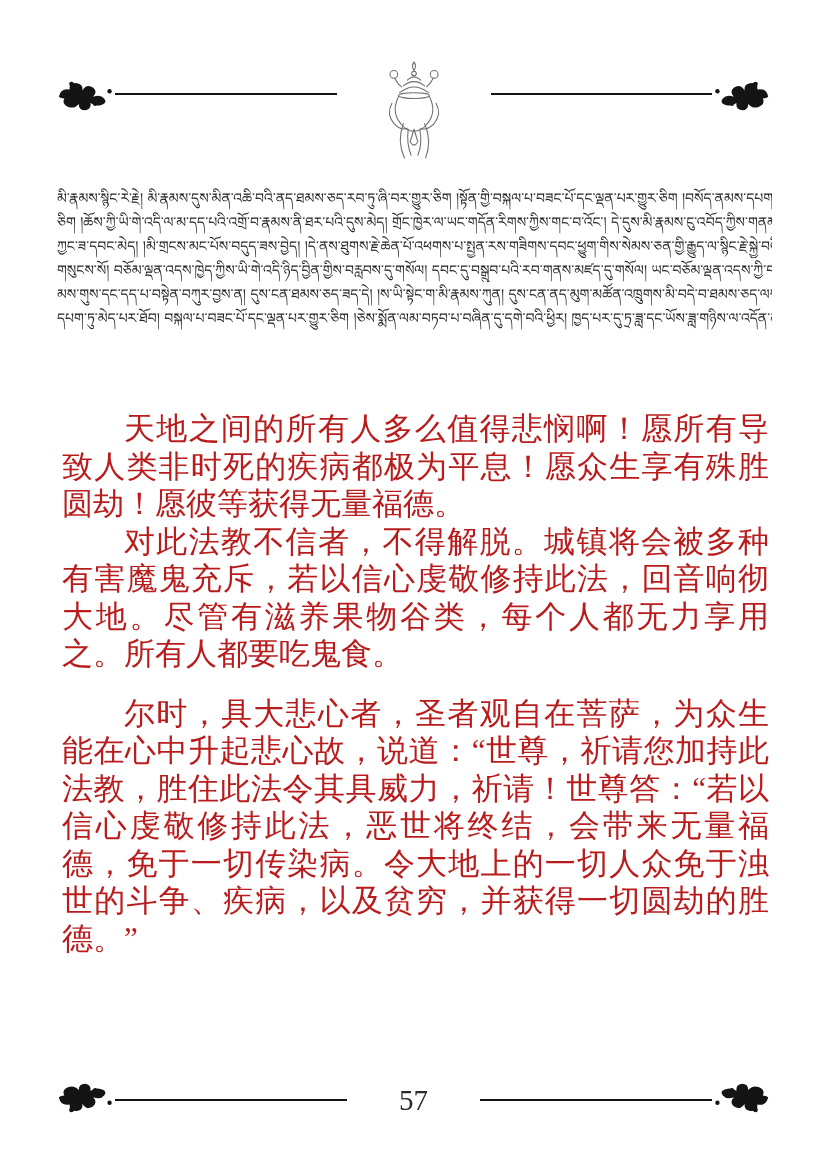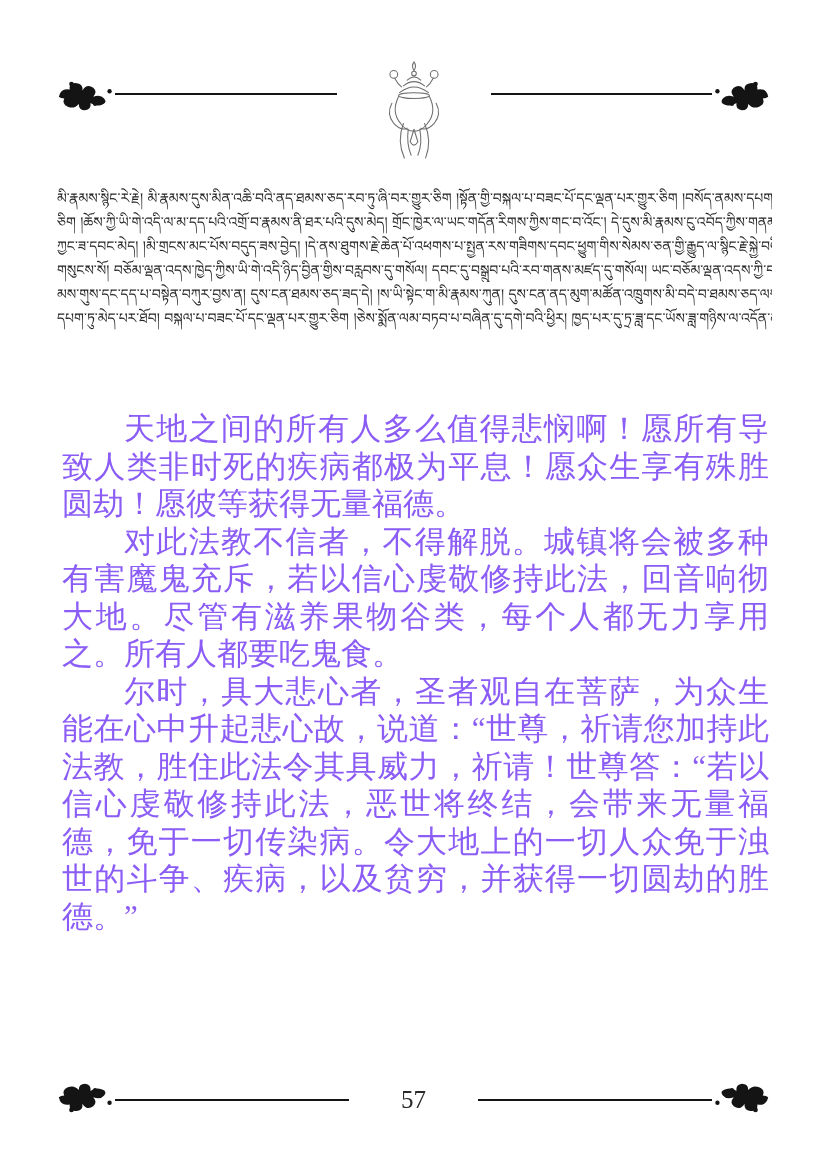--- a/index.html
+++ b/index.html
@@ -24,44 +24,44 @@
   .flourish { width:58px; height:34px; flex:0 0 auto; }
   .flip-h  { transform:scaleX(-1); }
   .flip-v  { transform:scaleY(-1); }
   .flip-hv { transform:scale(-1,-1); }
   .emblem {
     width:58px; height:100px; flex:0 0 auto;
     margin:0 48px; transform:translateY(16px);
   }
   .page-num {
     flex:0 0 auto; margin:0 52px;
-    font-size:25px; line-height:34px; color:#2a2a2a;
+    font-size:29px; line-height:34px; color:#2a2a2a;
   }
 
   
   .tibetan {
     position:absolute; left:57px; right:55px; top:186px;
     font-family:"DejaVu Sans", sans-serif;
     font-size:14px; line-height:24px; color:#262626;
   }
   .tibetan .tline {
     text-align:justify;
     text-align-last:justify;
     overflow:hidden; white-space:nowrap;
   }
 
   
   .chinese {
     position:absolute; left:62px; right:58px; top:410px;
     font-size:31px; line-height:37.5px;
     text-align:justify; text-justify:inter-ideograph;
-    color:#8b5cf6;
+    color:#b91c1c;
   }
   .chinese p { margin:0; text-indent:2em; }
-  .chinese p.spaced { }
+  .chinese p.spaced { margin-top:22px; }
 </style>
 </head>
 <body>
 
 <svg width="0" height="0" style="position:absolute" aria-hidden="true">
   <defs>
     <symbol id="sym-flourish" viewBox="0 0 64 36">
       <g fill="#141414">
         <path d="M2 21 q2 -10 12 -8 q-1 -8 8 -7 q7 1 6 8 q5 -8 12 -3 q5 4 0 10 q8 -3 12 2 q4 5 -3 7 q-7 2 -12 -2 q1 7 -6 8 q-7 0 -7 -7 q-5 6 -12 3 q-7 -3 -4 -9 q-4 0 -6 -2 Z"></path>
         <circle cx="16" cy="7" r="2.6"></circle>

